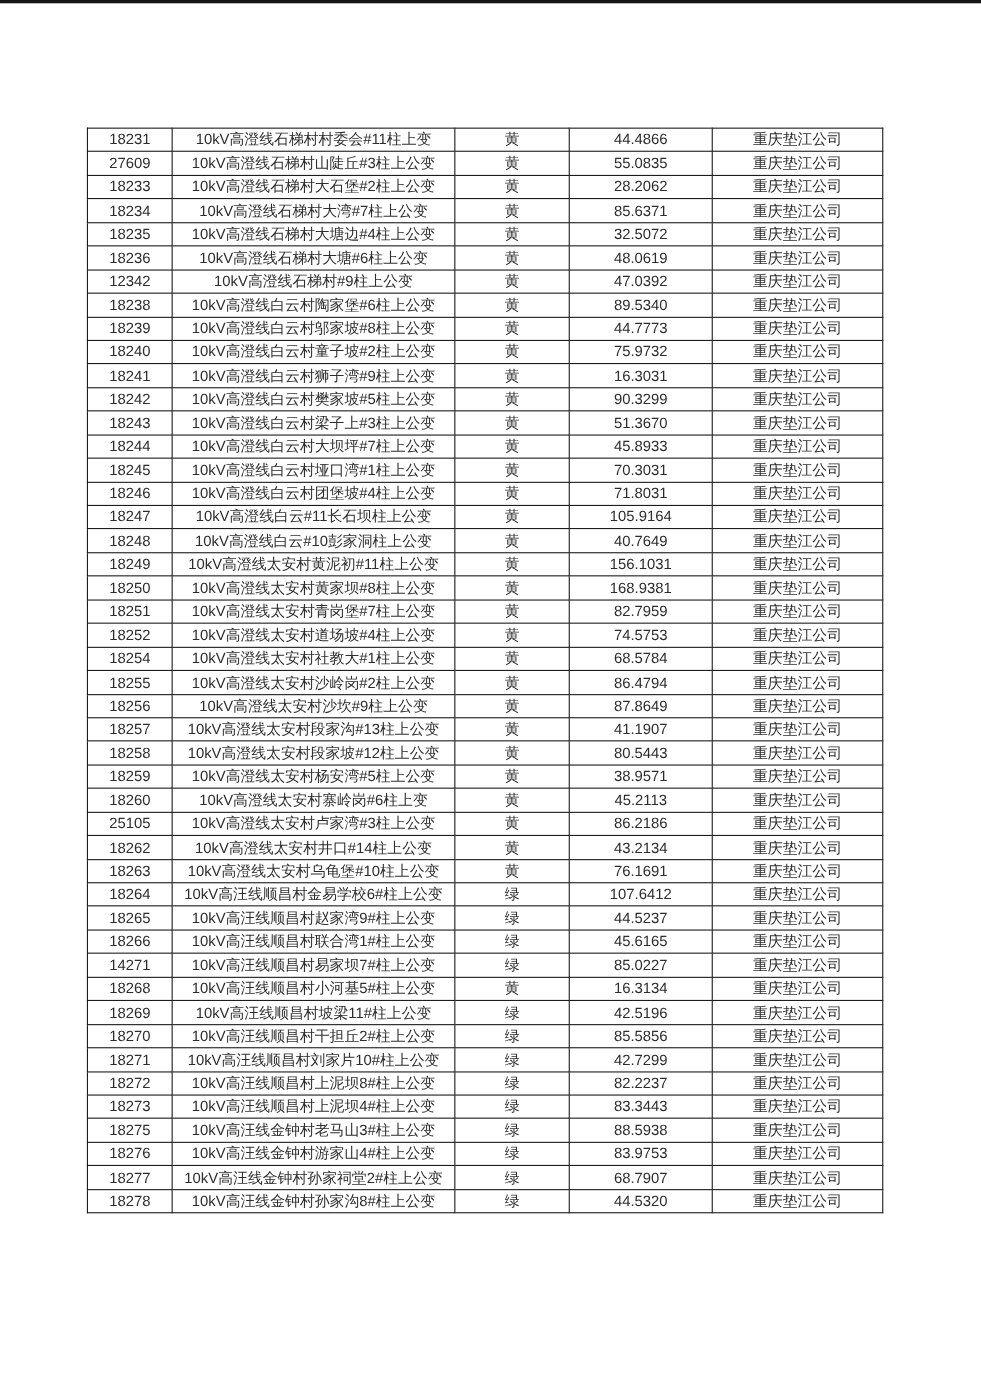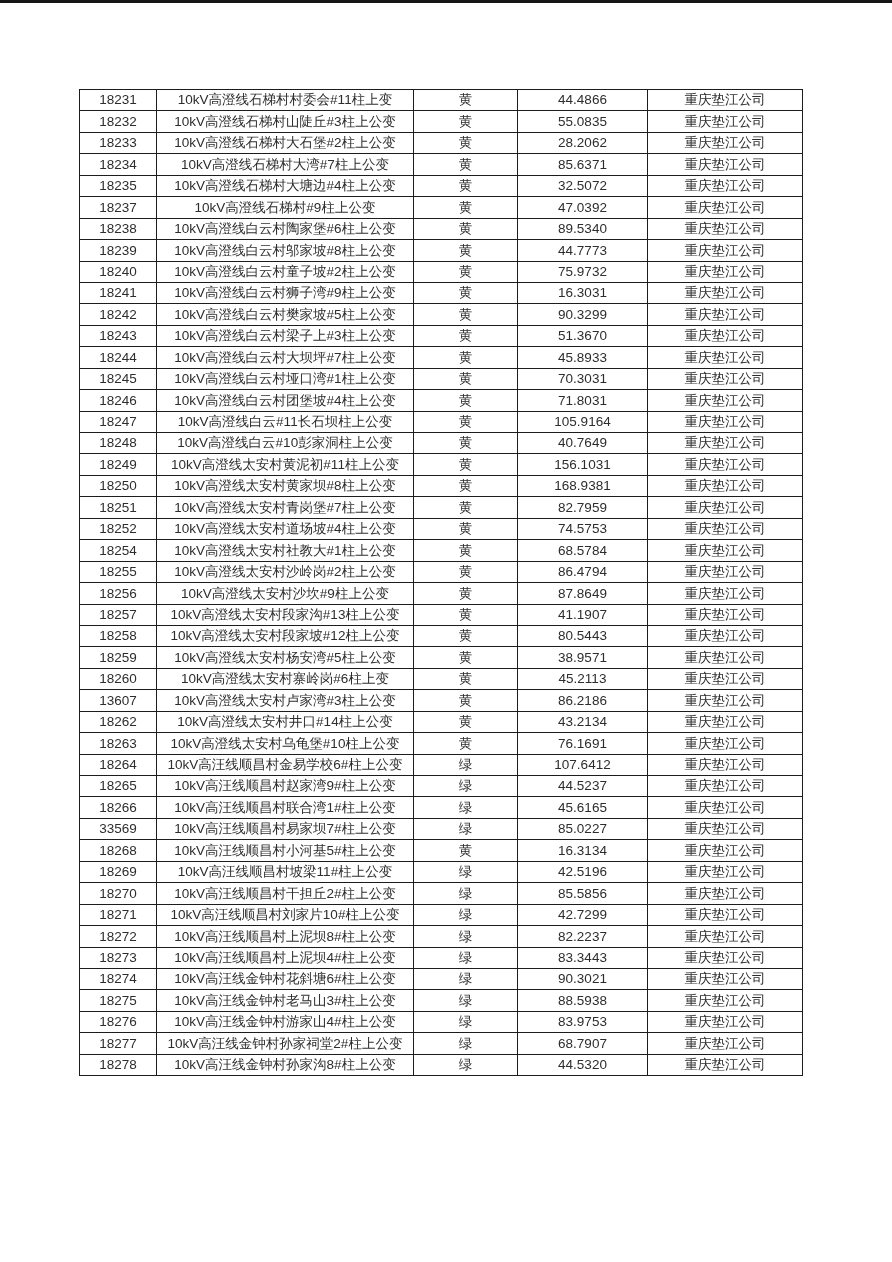--- a/index.html
+++ b/index.html
@@ -14,21 +14,21 @@
   .top-bar {
     position: absolute;
     left: 0;
     top: 0;
     width: 892px;
     height: 3px;
   }
   table.sheet {
     position: absolute;
     left: 79px;
-    top: 89px;
+    top: 116px;
     width: 723px;
     border-collapse: collapse;
     table-layout: fixed;
   }
   table.sheet td {
     border: 1.5px solid #1c1c1c;
     height: 21.45px;
     padding: 0 2px;
     font-size: 13.5px;
     line-height: 1;
@@ -59,21 +59,21 @@
   </colgroup>
   <tbody>
       <tr>
         <td>18231</td>
         <td>10kV高澄线石梯村村委会#11柱上变</td>
         <td>黄</td>
         <td>44.4866</td>
         <td>重庆垫江公司</td>
       </tr>
       <tr>
-        <td>18232</td>
+        <td>27609</td>
         <td>10kV高澄线石梯村山陡丘#3柱上公变</td>
         <td>黄</td>
         <td>55.0835</td>
         <td>重庆垫江公司</td>
       </tr>
       <tr>
         <td>18233</td>
         <td>10kV高澄线石梯村大石堡#2柱上公变</td>
         <td>黄</td>
         <td>28.2062</td>
@@ -87,21 +87,28 @@
         <td>重庆垫江公司</td>
       </tr>
       <tr>
         <td>18235</td>
         <td>10kV高澄线石梯村大塘边#4柱上公变</td>
         <td>黄</td>
         <td>32.5072</td>
         <td>重庆垫江公司</td>
       </tr>
       <tr>
-        <td>18237</td>
+        <td>18236</td>
+        <td>10kV高澄线石梯村大塘#6柱上公变</td>
+        <td>黄</td>
+        <td>48.0619</td>
+        <td>重庆垫江公司</td>
+      </tr>
+      <tr>
+        <td>12342</td>
         <td>10kV高澄线石梯村#9柱上公变</td>
         <td>黄</td>
         <td>47.0392</td>
         <td>重庆垫江公司</td>
       </tr>
       <tr>
         <td>18238</td>
         <td>10kV高澄线白云村陶家堡#6柱上公变</td>
         <td>黄</td>
         <td>89.5340</td>
@@ -248,21 +255,21 @@
         <td>重庆垫江公司</td>
       </tr>
       <tr>
         <td>18260</td>
         <td>10kV高澄线太安村寨岭岗#6柱上变</td>
         <td>黄</td>
         <td>45.2113</td>
         <td>重庆垫江公司</td>
       </tr>
       <tr>
-        <td>13607</td>
+        <td>25105</td>
         <td>10kV高澄线太安村卢家湾#3柱上公变</td>
         <td>黄</td>
         <td>86.2186</td>
         <td>重庆垫江公司</td>
       </tr>
       <tr>
         <td>18262</td>
         <td>10kV高澄线太安村井口#14柱上公变</td>
         <td>黄</td>
         <td>43.2134</td>
@@ -290,21 +297,21 @@
         <td>重庆垫江公司</td>
       </tr>
       <tr>
         <td>18266</td>
         <td>10kV高汪线顺昌村联合湾1#柱上公变</td>
         <td>绿</td>
         <td>45.6165</td>
         <td>重庆垫江公司</td>
       </tr>
       <tr>
-        <td>33569</td>
+        <td>14271</td>
         <td>10kV高汪线顺昌村易家坝7#柱上公变</td>
         <td>绿</td>
         <td>85.0227</td>
         <td>重庆垫江公司</td>
       </tr>
       <tr>
         <td>18268</td>
         <td>10kV高汪线顺昌村小河基5#柱上公变</td>
         <td>黄</td>
         <td>16.3134</td>
@@ -336,27 +343,20 @@
         <td>10kV高汪线顺昌村上泥坝8#柱上公变</td>
         <td>绿</td>
         <td>82.2237</td>
         <td>重庆垫江公司</td>
       </tr>
       <tr>
         <td>18273</td>
         <td>10kV高汪线顺昌村上泥坝4#柱上公变</td>
         <td>绿</td>
         <td>83.3443</td>
-        <td>重庆垫江公司</td>
-      </tr>
-      <tr>
-        <td>18274</td>
-        <td>10kV高汪线金钟村花斜塘6#柱上公变</td>
-        <td>绿</td>
-        <td>90.3021</td>
         <td>重庆垫江公司</td>
       </tr>
       <tr>
         <td>18275</td>
         <td>10kV高汪线金钟村老马山3#柱上公变</td>
         <td>绿</td>
         <td>88.5938</td>
         <td>重庆垫江公司</td>
       </tr>
       <tr>

